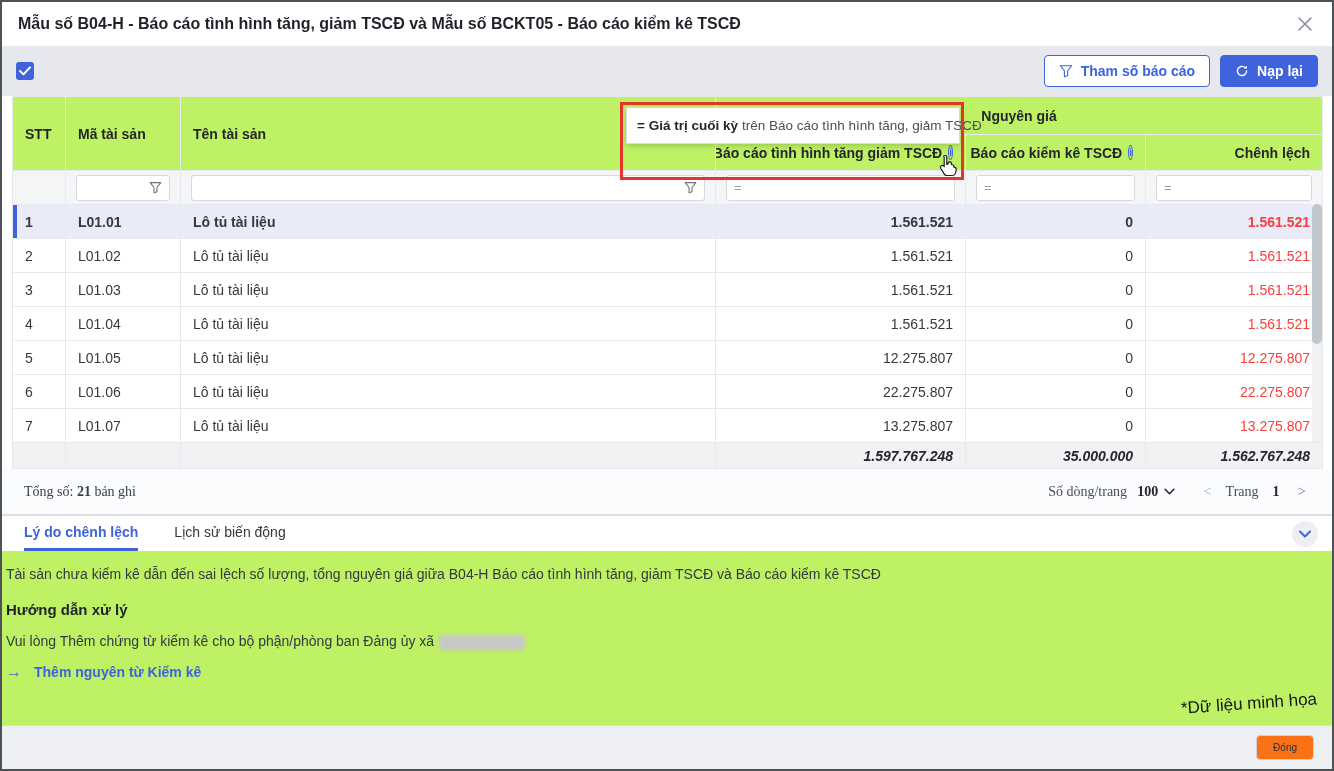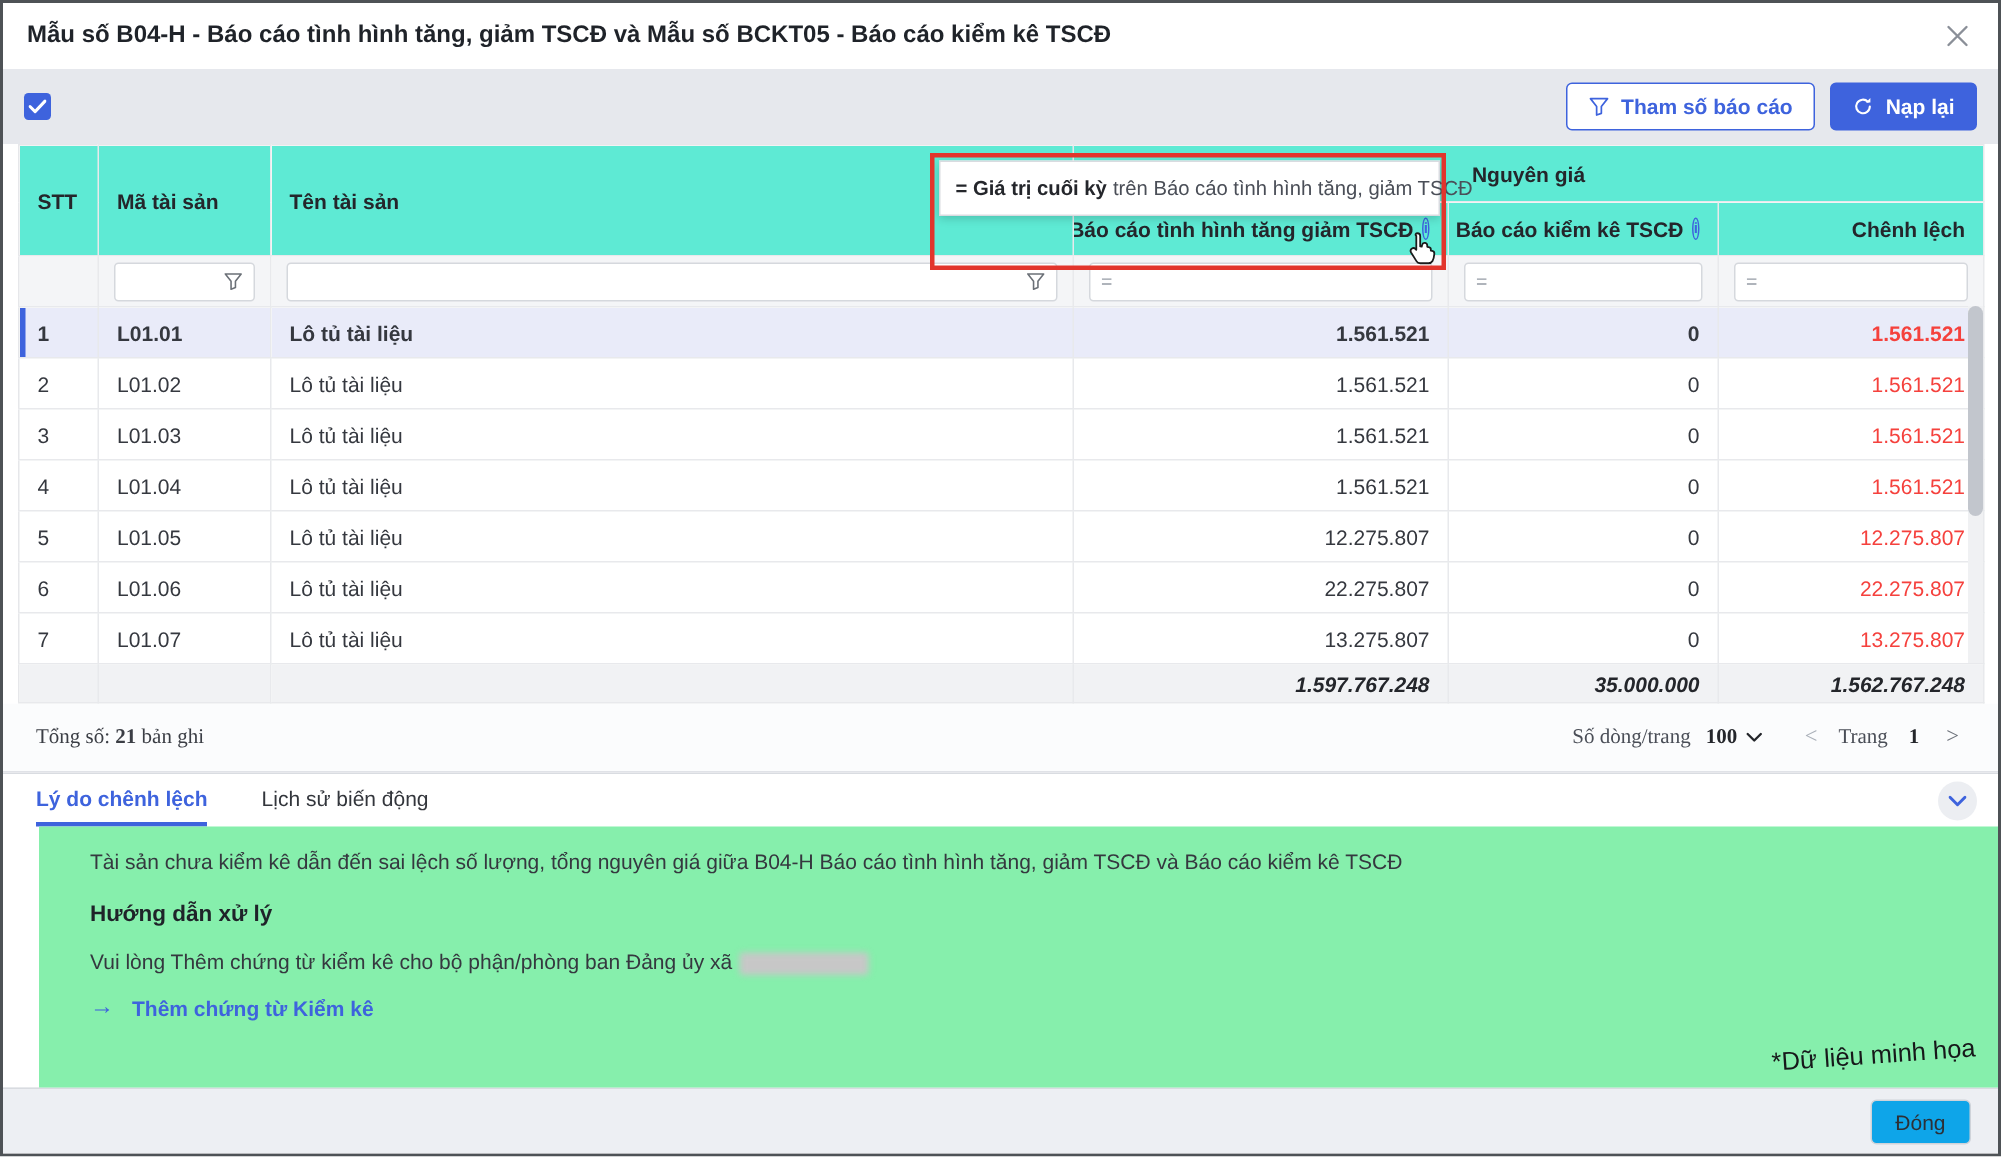--- a/index.html
+++ b/index.html
@@ -25,21 +25,21 @@
   .btn { height:32px; border-radius:4px; display:inline-flex; align-items:center; gap:8px;
          padding:0 14px; font-size:14px; cursor:pointer; font-family:Liberation Sans, sans-serif; }
   .btn-outline { background:#fff; border:1px solid #3E63DD; color:#3E63DD; font-weight:bold; margin-right:10px; }
   .btn-solid { background:#3E63DD; border:1px solid #3E63DD; color:#fff; font-weight:bold; }
 
   
   .table-section { position:relative; padding:0 10px; background:#fff; }
   table.data-table { width:100%; border-collapse:collapse; table-layout:fixed; border:1px solid #e6e7ea; }
   th, td { border-right:1px solid #e8e9ec; border-bottom:1px solid #e8e9ec; padding:0 12px;
            font-size:14px; overflow:hidden; white-space:nowrap; }
-  thead th { background:#5eead4; color:#24262b; font-weight:bold; text-align:left; }
+  thead th { background:#bef264; color:#24262b; font-weight:bold; text-align:left; }
   .h1 th.group { height:38px; text-align:center; }
   .h2 th { height:36px; }
   .h2 th.t-right { text-align:right; }
   .th-right-flex { display:flex; align-items:flex-start; justify-content:flex-end; gap:6px; }
   .info-icon { width:15px; height:15px; border:1.4px solid #3E63DD; border-radius:50%;
                color:#3E63DD; font-size:10px; font-weight:bold; display:inline-flex;
                align-items:center; justify-content:center; font-style:normal; cursor:pointer; }
   .filter-row td { height:34px; background:#f4f5f7; padding:0 10px; }
   .filter-box { height:26px; background:#fff; border:1px solid #d5d8dd; border-radius:3px;
                 display:flex; align-items:center; padding:0 7px; }
@@ -81,38 +81,38 @@
   .page-num { font-weight:bold; color:#24262b; padding:0 4px; }
 
   
   .tabs-bar { flex:0 0 36px; border-top:1px solid #d9dce1; background:#fff; display:flex;
               align-items:stretch; padding:0 22px; gap:36px; position:relative; }
   .tab { display:flex; align-items:center; cursor:pointer; border-bottom:3px solid transparent; color:#33363c; }
   .tab.active { color:#3E63DD; font-weight:bold; border-bottom-color:#3E63DD; }
   .collapse-btn { position:absolute; right:14px; top:5px; width:26px; height:26px; border-radius:50%;
                   background:#eceef2; display:flex; align-items:center; justify-content:center;
                   color:#3E63DD; cursor:pointer; }
-  .panel-content { flex:1; background:#86efac; padding:13px 34px 0; position:relative;margin-left:24px; }
+  .panel-content { flex:1; background:#bef264; padding:13px 4px 0; position:relative; }
   .reason-text { color:#35383f; line-height:20px; }
   .guide-title { font-size:15px; font-weight:bold; color:#1f2329; margin:17px 0 15px; }
   .guide-text { color:#35383f; }
   .redacted { display:inline-block; width:86px; height:15px; background:#c7c7c7;
               filter:blur(2px); vertical-align:middle; margin-left:5px; border-radius:2px; }
   .action-link { display:flex; align-items:center; gap:12px; margin-top:13px; color:#3E63DD;
                  font-weight:bold; cursor:pointer; }
   .arrow-glyph { font-weight:normal; font-size:16px; }
 
   .watermark { position:absolute; right:15px; bottom:55px; font-size:17px; color:#17181a;
                transform:rotate(-4deg); z-index:8; }
 
   
   .footer-bar { flex:0 0 44px; background:#edeff3; border-top:1px solid #d8dbe0;
                 display:flex; align-items:center; justify-content:flex-end; padding:0 18px; }
-  .btn-close-modal { background:#0ea5e9; border:1px solid #cfd3d9; border-radius:4px;
-                     padding:6px 16px; font-size:14px; color:#2d3036; cursor:pointer; font-family:inherit; }
+  .btn-close-modal { background:#f97316; border:1px solid #cfd3d9; border-radius:4px;
+                     padding:6px 16px; font-size:10px; color:#2d3036; cursor:pointer; font-family:inherit; }
 </style>
 </head>
 <body>
 
 <div class="modal">
 
   <div class="title-bar">
     <div class="title">Mẫu số B04-H - Báo cáo tình hình tăng, giảm TSCĐ và Mẫu số BCKT05 - Báo cáo kiểm kê TSCĐ</div>
     <div class="close-btn">
       <svg width="16" height="16" viewBox="0 0 16 16">
@@ -342,21 +342,21 @@
   </div>
 
   <div class="panel-content">
     <div class="reason-text">Tài sản chưa kiểm kê dẫn đến sai lệch số lượng, tổng nguyên giá giữa B04-H Báo cáo tình hình tăng, giảm TSCĐ và Báo cáo kiểm kê TSCĐ</div>
     <div class="guide-title">Hướng dẫn xử lý</div>
     <div class="guide-text">
       <span>Vui lòng Thêm chứng từ kiểm kê cho bộ phận/phòng ban Đảng ủy xã</span><span class="redacted"></span>
     </div>
     <div class="action-link">
       <span class="arrow-glyph">→</span>
-      <span>Thêm chứng từ Kiểm kê</span>
+      <span>Thêm nguyên từ Kiểm kê</span>
     </div>
   </div>
 
   <div class="watermark">*Dữ liệu minh họa</div>
 
   <div class="footer-bar">
     <button class="btn-close-modal">Đóng</button>
   </div>
 </div>
 

